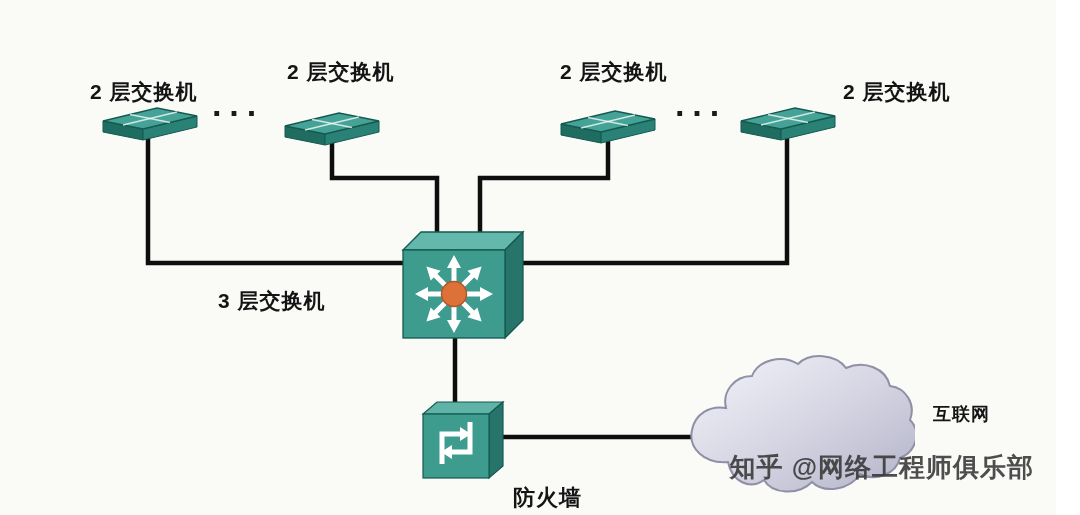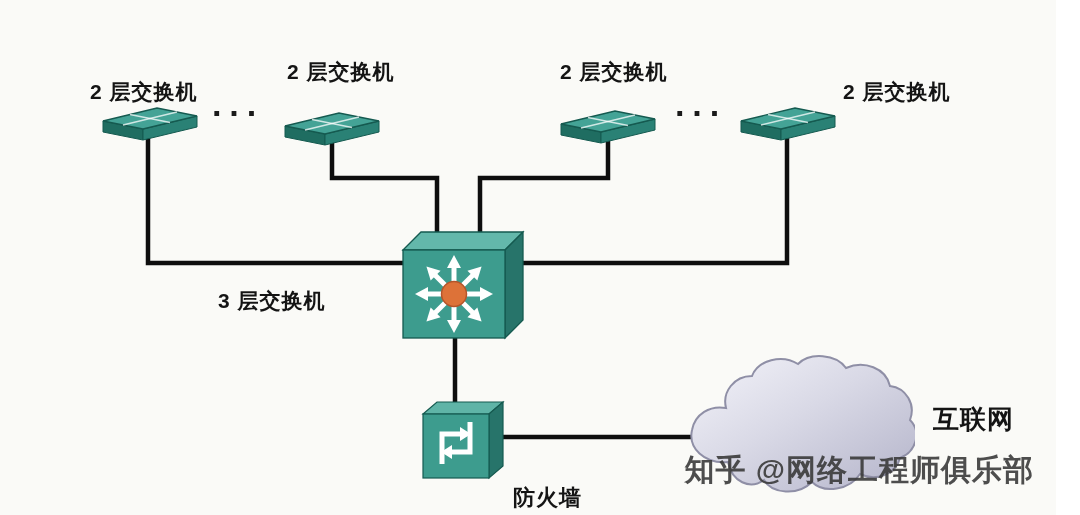--- a/index.html
+++ b/index.html
@@ -18,33 +18,33 @@
   .ellipsis{
     position:absolute;font-size:34px;font-weight:700;color:#1a1a1a;
     letter-spacing:6px;width:70px;text-align:center;
   }
   .lbl-s1{left:90px;top:78px;}
   .lbl-s2{left:287px;top:58px;}
   .lbl-s3{left:560px;top:58px;}
   .lbl-s4{left:843px;top:78px;}
   .lbl-l3{left:218px;top:287px;}
   .lbl-fw{left:513px;top:483px;font-size:22px;}
-  .lbl-inet{left:933px;top:402px;font-size:26px;}
+  .lbl-inet{left:933px;top:402px;font-size:18px;}
   .dots1{left:203px;top:94px;}
   .dots2{left:666px;top:94px;}
   .pos-s1{left:95px;top:103px;}
   .pos-s2{left:277px;top:108px;}
   .pos-s3{left:553px;top:106px;}
   .pos-s4{left:733px;top:103px;}
   .pos-l3{left:393px;top:220px;}
   .pos-fw{left:415px;top:394px;}
   .pos-cloud{left:680px;top:350px;}
   .watermark{
     position:absolute;right:22px;top:450px;
-    font-size:30px;font-weight:600;color:rgba(58,58,58,.9);
+    font-size:26px;font-weight:600;color:rgba(58,58,58,.9);
     letter-spacing:1px;white-space:nowrap;
   }
 </style>
 </head>
 <body>
 
 <div class="stage">
 
   <svg class="wires" viewBox="0 0 1080 515">
     <g fill="none" stroke="#0e0e0e" stroke-width="4.5" stroke-linecap="square" stroke-linejoin="miter">

